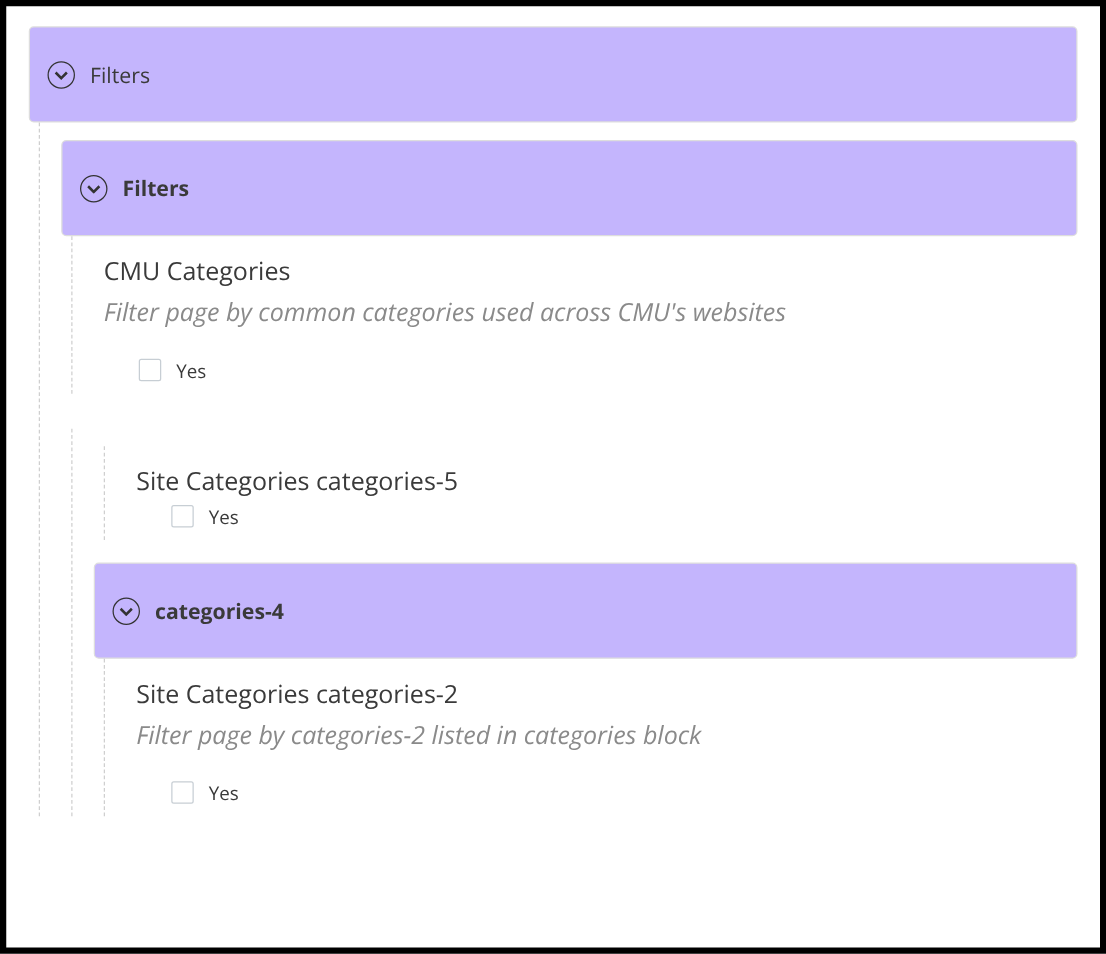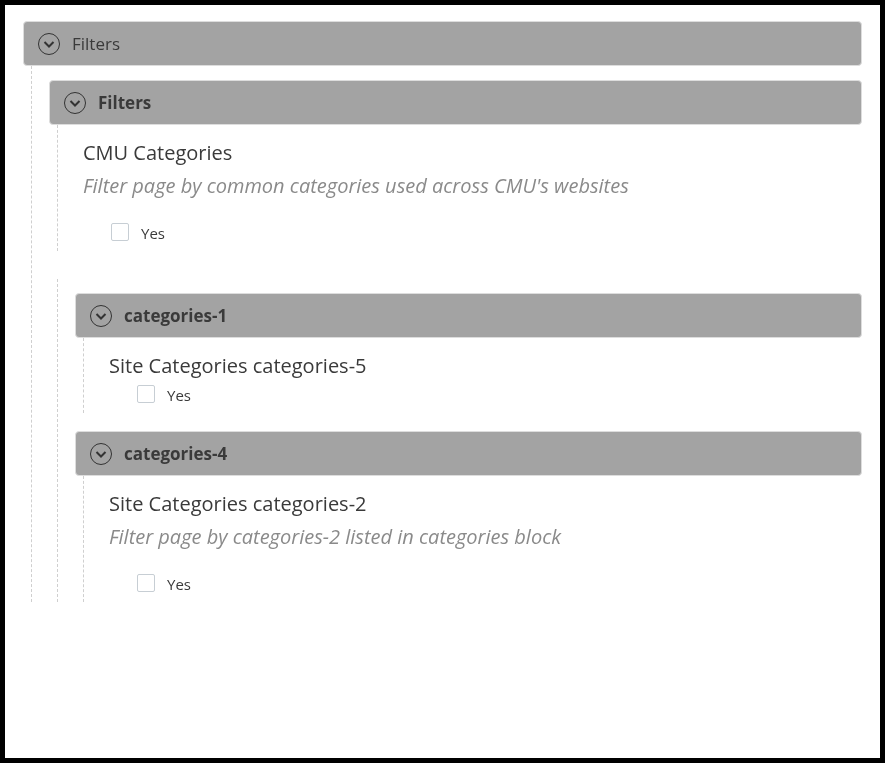--- a/index.html
+++ b/index.html
@@ -16,24 +16,24 @@
       width: 885px;
       height: 763px;
       border: 5px solid #000;
       padding: 16px 18px 0 18px;
       overflow: hidden;
       position: relative;
     }
     .panel-header {
       display: flex;
       align-items: center;
-      background: #a3a3a3;
+      background: #c4b5fd;
       border: 1px solid #dddddd;
       border-radius: 4px;
-      padding: 10px 14px;
+      padding: 26px 14px;
       gap: 12px;
       cursor: pointer;
     }
     .panel-header .title {
       font-size: 17px;
       color: #3a3a3a;
     }
     .panel-header.bold .title {
       font-weight: 700;
     }
@@ -144,28 +144,20 @@
           </div>
         </div>
       </div>
 
       <div class="spacer"></div>
 
 
       <div class="section-body">
         <div class="inner-wrap">
 
-          <div class="panel-header bold">
-            <span class="toggle-icon">
-              <svg viewBox="0 0 12 8">
-                  <polyline points="1.5,2 6,6.5 10.5,2"></polyline>
-                </svg>
-            </span>
-            <span class="title">categories-1</span>
-          </div>
 
           <div class="section-body">
             <div class="field-group">
               <div class="field-label">Site Categories categories-5</div>
               <div class="checkbox-row">
                 <div class="checkbox"></div>
                 <span class="checkbox-label">Yes</span>
               </div>
             </div>
           </div>

